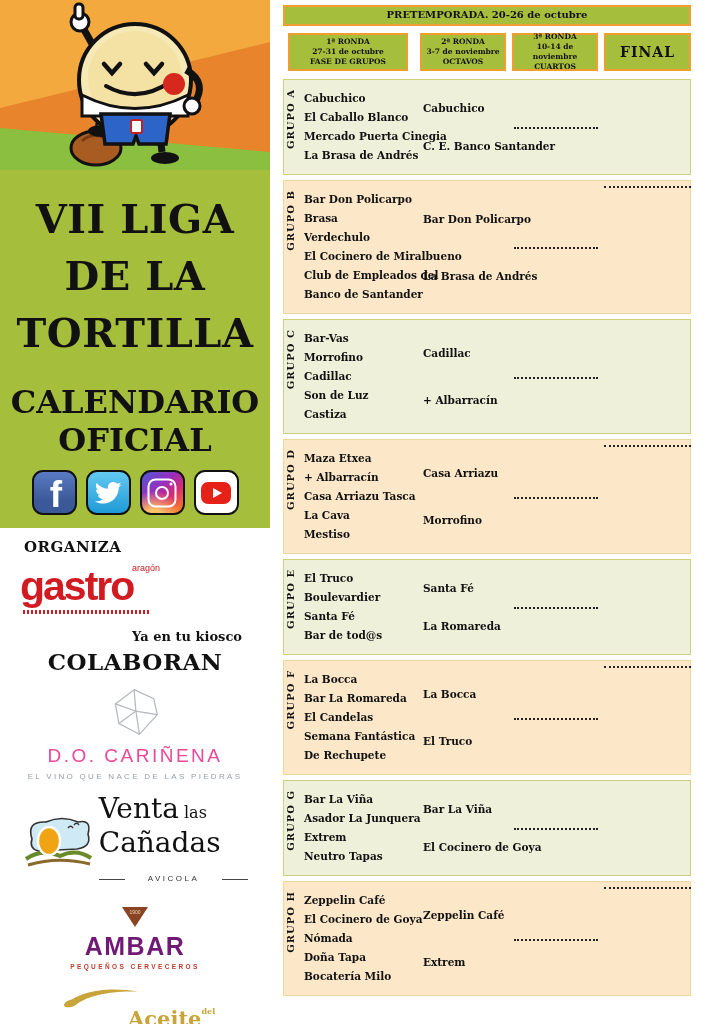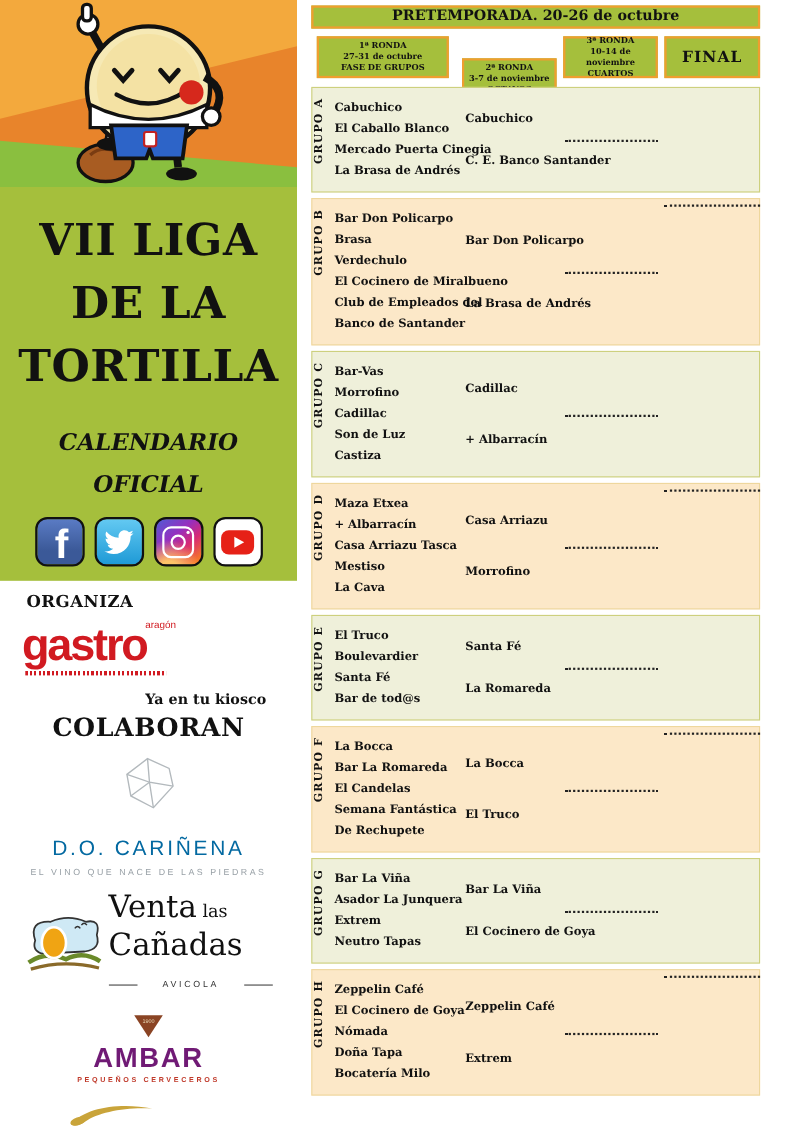--- a/index.html
+++ b/index.html
@@ -5,21 +5,21 @@
   html,body{margin:0;padding:0;background:#e9e9e9;}
   .page{width:724px;height:1024px;background:#ffffff;position:relative;overflow:hidden;
         font-family:"DejaVu Serif",serif;color:#111;}
 
   
   .sidebar{position:absolute;left:0;top:0;width:270px;height:1024px;background:#fff;}
   .mascot{width:270px;height:170px;position:relative;overflow:hidden;}
   .green-block{width:270px;height:358px;background:#a5bf3c;text-align:center;box-sizing:border-box;padding-top:20px;}
   .title-line{font-weight:bold;font-size:40px;line-height:57px;letter-spacing:.5px;}
   .subtitle{margin-top:22px;}
-  .subtitle-line{font-weight:bold;font-size:21px;line-height:38px;font-style:italic;}
+  .subtitle-line{font-weight:bold;font-size:32px;line-height:38px;}
   .social{display:flex;justify-content:center;gap:9px;margin-top:11px;}
   .tile{width:45px;height:45px;border:2.5px solid #111;border-radius:11px;position:relative;box-sizing:border-box;overflow:hidden;}
   .tile.fb{background:linear-gradient(180deg,#5a7bc4 0%,#3b5998 70%);}
   .fb-f{position:absolute;left:50%;top:4px;transform:translateX(-35%);color:#fff;
         font-family:"Liberation Sans",sans-serif;font-weight:bold;font-size:37px;line-height:37px;}
   .tile.tw{background:linear-gradient(180deg,#63c9f2 0%,#1f9ad6 100%);display:flex;align-items:center;justify-content:center;}
   .tile.ig{background:radial-gradient(circle at 28% 118%,#fdc468 18%,rgba(253,196,104,0) 52%),
            linear-gradient(140deg,#4f5bd5 0%,#962fbf 38%,#d62976 62%,#fa7e1e 95%);}
   .ig-frame{position:absolute;left:50%;top:50%;width:25px;height:25px;transform:translate(-50%,-50%);
             border:2.6px solid #fff;border-radius:8px;}
@@ -35,21 +35,21 @@
   .gastro-region{position:absolute;right:20px;top:0;color:#d11a21;font-size:9px;font-weight:normal;
                  font-family:"Liberation Sans",sans-serif;}
   .gastro-word{color:#d11a21;font-size:41px;font-weight:bold;font-family:"Liberation Sans",sans-serif;
                letter-spacing:-2px;line-height:46px;margin-top:7px;}
   .gastro-strip{width:128px;height:4px;margin:1px 0 0 3px;
                 background:repeating-linear-gradient(90deg,#d11a21 0 2px,rgba(209,26,33,0) 2px 4px);}
   .kiosco{text-align:right;margin:8px 28px 0 0;font-weight:bold;font-size:13px;}
   .colaboran{text-align:center;font-weight:bold;font-size:23px;margin-top:4px;letter-spacing:.5px;}
 
   .carinena{margin-top:12px;text-align:center;}
-  .car-name{color:#0369a1;font-size:19px;letter-spacing:2.5px;font-family:"Liberation Sans",sans-serif;margin-top:20px;}
+  .car-name{color:#ec4899;font-size:19px;letter-spacing:2.5px;font-family:"Liberation Sans",sans-serif;margin-top:4px;}
   .car-tag{color:#98a0a6;font-size:8px;letter-spacing:2.3px;font-family:"Liberation Sans",sans-serif;margin-top:5px;}
 
   .venta{margin-top:13px;display:flex;align-items:center;justify-content:center;gap:5px;}
   .venta-text{text-align:left;line-height:30px;}
   .venta-big{font-size:28px;}
   .venta-small{font-size:16px;}
   .venta-tagrow{display:flex;align-items:center;gap:23px;margin-top:2px;}
   .venta-tag{font-size:8px;letter-spacing:2.5px;color:#333;font-family:"Liberation Sans",sans-serif;}
   .tagline-rule{width:26px;height:1px;background:#444;}
 
@@ -60,26 +60,26 @@
              font-family:"Liberation Sans",sans-serif;margin-top:4px;}
 
   .somontano{margin-top:16px;text-align:center;position:relative;height:90px;}
   .som-swoosh{position:absolute;left:62px;top:0;}
   .som-aceite{position:absolute;left:128px;top:20px;color:#c9a43a;font-size:21px;font-weight:bold;}
   .som-del{font-size:8px;vertical-align:top;}
 
   
   .main{position:absolute;left:283px;top:5px;width:408px;}
   .pretemporada{box-sizing:border-box;height:21px;background:#a5bf3c;border:2px solid #ef9e2f;
-                text-align:center;font-weight:bold;font-size:13px;line-height:16px;}
+                text-align:center;font-weight:bold;font-size:10px;line-height:16px;}
   .rounds{position:relative;height:38px;margin-top:7px;margin-bottom:8px;}
   .round-box{box-sizing:border-box;position:absolute;top:0;height:38px;background:#a5bf3c;border:2px solid #ef9e2f;
              display:flex;flex-direction:column;justify-content:center;text-align:center;
              font-weight:bold;font-size:7.5px;line-height:10px;}
-  .rb1{left:5px;width:120px;} .rb2{left:137px;width:86px;margin-top:20px;} .rb3{left:229px;width:86px;}
+  .rb1{left:5px;width:120px;} .rb2{left:137px;width:86px;} .rb3{left:229px;width:86px;}
   .rbf{left:321px;width:87px;font-size:14px;letter-spacing:1px;}
 
   .groups{display:flex;flex-direction:column;gap:5px;}
   .group{box-sizing:border-box;position:relative;padding:9px 0 9px 20px;width:408px;}
   .group.pale{background:#eff0da;border:1px solid #cdd07e;}
   .group.peach{background:#fce8c8;border:1px solid #eed79d;}
   .glabel{position:absolute;left:1px;top:9px;writing-mode:vertical-rl;transform:rotate(180deg);
           font-weight:bold;font-size:10px;letter-spacing:1px;}
   .team{font-weight:bold;font-size:10.5px;line-height:19px;white-space:pre-line;width:205px;}
   .winners{position:absolute;left:139px;top:9px;bottom:9px;width:165px;
@@ -301,22 +301,22 @@
     </div>
     <div class="round3-dots"></div>
 
   </div>
         <div class="group peach">
     <div class="glabel">GRUPO D</div>
     <div class="teams">
             <div class="team">Maza Etxea</div>
             <div class="team">+ Albarracín</div>
             <div class="team">Casa Arriazu Tasca</div>
+            <div class="team">La Cava</div>
             <div class="team">Mestiso</div>
-            <div class="team">La Cava</div>
           </div>
     <div class="winners">
       <div class="winner">Casa Arriazu</div>
       <div class="winner">Morrofino</div>
     </div>
     <div class="round3-dots"></div>
     <div class="final-dots"></div>
   </div>
         <div class="group pale">
     <div class="glabel">GRUPO E</div>

